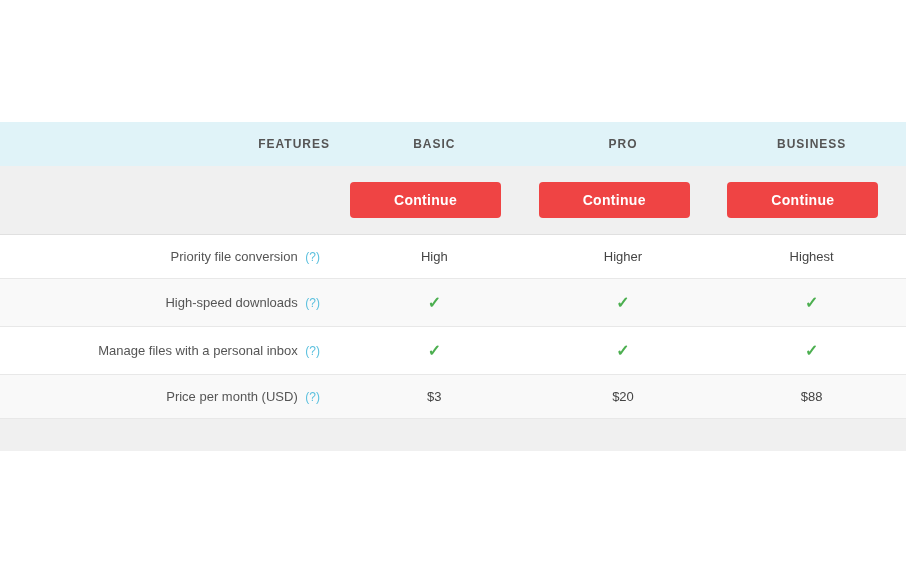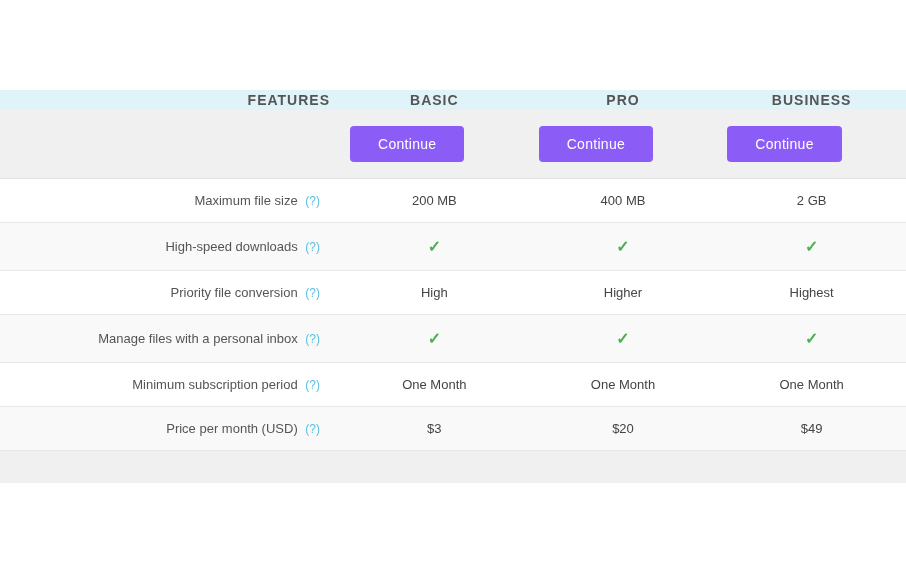--- a/index.html
+++ b/index.html
@@ -18,25 +18,25 @@
       width: 100%;
       border-collapse: collapse;
       font-size: 13px;
     }
 
     .pricing-table thead tr {
       background: #e0f3f8;
     }
 
     .pricing-table thead th {
-      padding: 2px 10px;
+      padding: 15px 10px;
       text-align: center;
       font-weight: 600;
       letter-spacing: 1px;
-      font-size: 14px;
+      font-size: 12px;
       color: #555;
       text-transform: uppercase;
     }
 
     .pricing-table thead th.features-col {
       text-align: right;
       width: 340px;
     }
 
     .pricing-table tbody tr {
@@ -65,26 +65,26 @@
     }
 
     .feature-help {
       color: #5bc0de;
       font-size: 12px;
       margin-left: 4px;
       cursor: pointer;
     }
 
     .btn-continue {
-      background: #8b5cf6;
+      background: #ef4444;
       color: #fff;
       border: none;
-      padding: 10px 28px;
+      padding: 10px 44px;
       font-size: 14px;
-      font-weight: normal;
+      font-weight: bold;
       border-radius: 4px;
       cursor: pointer;
       letter-spacing: 0.3px;
     }
 
     .checkmark {
       color: #4caf50;
       font-size: 16px;
       font-weight: bold;
     }
@@ -116,55 +116,43 @@
       </td>
       <td style="background:#f0f0f0; padding:16px 10px; border-bottom:1px solid #e0e0e0;">
         <button class="btn-continue">Continue</button>
       </td>
       <td style="background:#f0f0f0; padding:16px 10px; border-bottom:1px solid #e0e0e0;">
         <button class="btn-continue">Continue</button>
       </td>
     </tr>
   </thead>
   <tbody id="table-body">
-  <tr>
-        <td class="feature-name">Maximum file size <span class="feature-help">(?)</span></td>
-        <td>200 MB</td>
-        <td>400 MB</td>
-        <td>2 GB</td>
+      <tr>
+        <td class="feature-name">Priority file conversion <span class="feature-help">(?)</span></td>
+        <td>High</td>
+        <td>Higher</td>
+        <td>Highest</td>
       </tr>
       <tr>
         <td class="feature-name">High-speed downloads <span class="feature-help">(?)</span></td>
         <td><span class="checkmark">✓</span></td>
         <td><span class="checkmark">✓</span></td>
         <td><span class="checkmark">✓</span></td>
       </tr>
       <tr>
-        <td class="feature-name">Priority file conversion <span class="feature-help">(?)</span></td>
-        <td>High</td>
-        <td>Higher</td>
-        <td>Highest</td>
-      </tr>
-      <tr>
         <td class="feature-name">Manage files with a personal inbox <span class="feature-help">(?)</span></td>
         <td><span class="checkmark">✓</span></td>
         <td><span class="checkmark">✓</span></td>
         <td><span class="checkmark">✓</span></td>
       </tr>
       <tr>
-        <td class="feature-name">Minimum subscription period <span class="feature-help">(?)</span></td>
-        <td>One Month</td>
-        <td>One Month</td>
-        <td>One Month</td>
-      </tr>
-      <tr>
         <td class="feature-name">Price per month (USD) <span class="feature-help">(?)</span></td>
         <td>$3</td>
         <td>$20</td>
-        <td>$49</td>
+        <td>$88</td>
       </tr>
     </tbody>
   <tfoot>
     <tr class="btn-row">
       <td></td>
       <td>
         
       </td>
       <td>
         

